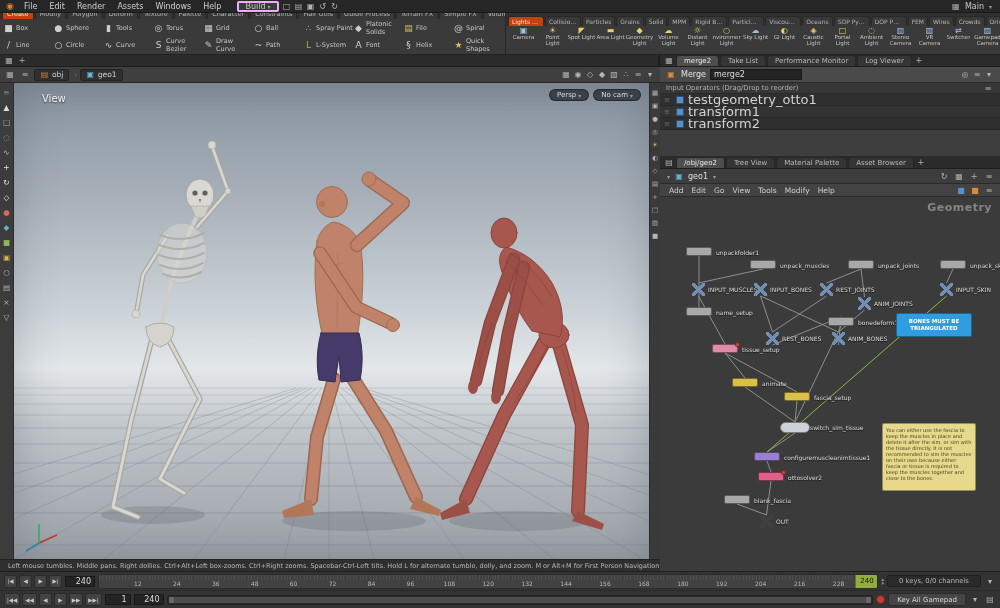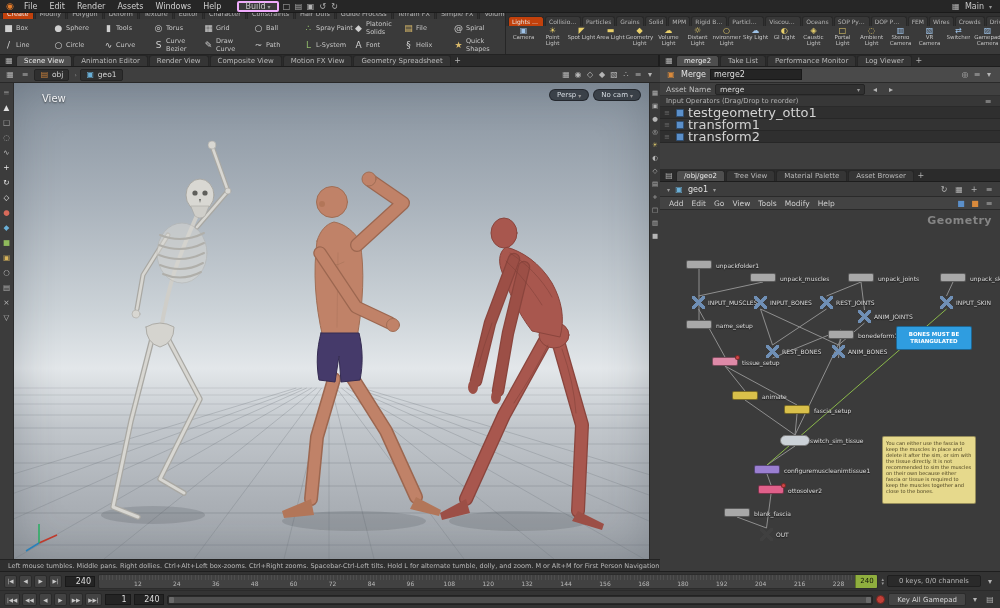--- a/index.html
+++ b/index.html
@@ -149,21 +149,21 @@
 </div>
 
 <div id="shelf">
   <div id="shelf-set-left" class="shelf-set">
     <div id="shelf-tabs-left" class="shelf-tabs">
         <span class="shelf-tab active">Create</span>
         <span class="shelf-tab">Modify</span>
         <span class="shelf-tab">Polygon</span>
         <span class="shelf-tab">Deform</span>
         <span class="shelf-tab">Texture</span>
-        <span class="shelf-tab">Editor</span>
+        <span class="shelf-tab">Palette</span>
         <span class="shelf-tab">Character</span>
         <span class="shelf-tab">Constraints</span>
         <span class="shelf-tab">Hair Utils</span>
         <span class="shelf-tab">Guide Process</span>
         <span class="shelf-tab">Terrain FX</span>
         <span class="shelf-tab">Simple FX</span>
         <span class="shelf-tab">Volume</span>
       </div>
     <div class="tools-rows">
       <div id="tools-l1" class="tool-row">
@@ -342,28 +342,20 @@
             <span class="tool-label">Gamepad Camera</span>
           </div>
         </div>
     </div>
   </div>
 </div>
 
 <div id="pane-tabs">
   <div id="pane-tab-bar-left" class="pane-tab-bar">
     <span class="mini-icon">▦</span>
-    <span id="pane-tabs-left" class="row" style="gap:1px">
-        <span class="pane-tab active">Scene View</span>
-        <span class="pane-tab">Animation Editor</span>
-        <span class="pane-tab">Render View</span>
-        <span class="pane-tab">Composite View</span>
-        <span class="pane-tab">Motion FX View</span>
-        <span class="pane-tab">Geometry Spreadsheet</span>
-      </span>
     <span class="mini-icon">+</span>
   </div>
   <div id="pane-tab-bar-right" class="pane-tab-bar">
     <span class="mini-icon">▦</span>
     <span id="pane-tabs-right" class="row" style="gap:1px">
         <span class="pane-tab active">merge2</span>
         <span class="pane-tab">Take List</span>
         <span class="pane-tab">Performance Monitor</span>
         <span class="pane-tab">Log Viewer</span>
       </span>
@@ -566,29 +558,20 @@
     <span class="mini-icon" style="color:#d98a3c">▣</span>
     <span id="param-type">Merge</span>
     <input style="width: 92px;" value="merge2">
     <span class="grow"></span>
     <span id="param-header-icons" class="row">
         <span class="mini-icon">◎</span>
         <span class="mini-icon">≡</span>
         <span class="mini-icon">▾</span>
       </span>
   </div>
-  <div id="asset-row">
-    <span class="label">Asset Name</span>
-    <span class="dropdown">
-      <span>merge</span>
-      <span class="chev">▾</span>
-    </span>
-    <span class="mini-icon">◂</span>
-    <span class="mini-icon">▸</span>
-  </div>
   <div id="inputs-header">
     <span>Input Operators (Drag/Drop to reorder)</span>
     <span class="grow"></span>
     <span class="mini-icon">≡</span>
   </div>
   <div id="inputs-list">
       <div class="input-row">
         <span class="drag-dots">≡</span>
         <span class="cube-ic"></span>
         <span class="input-label">testgeometry_otto1</span>

